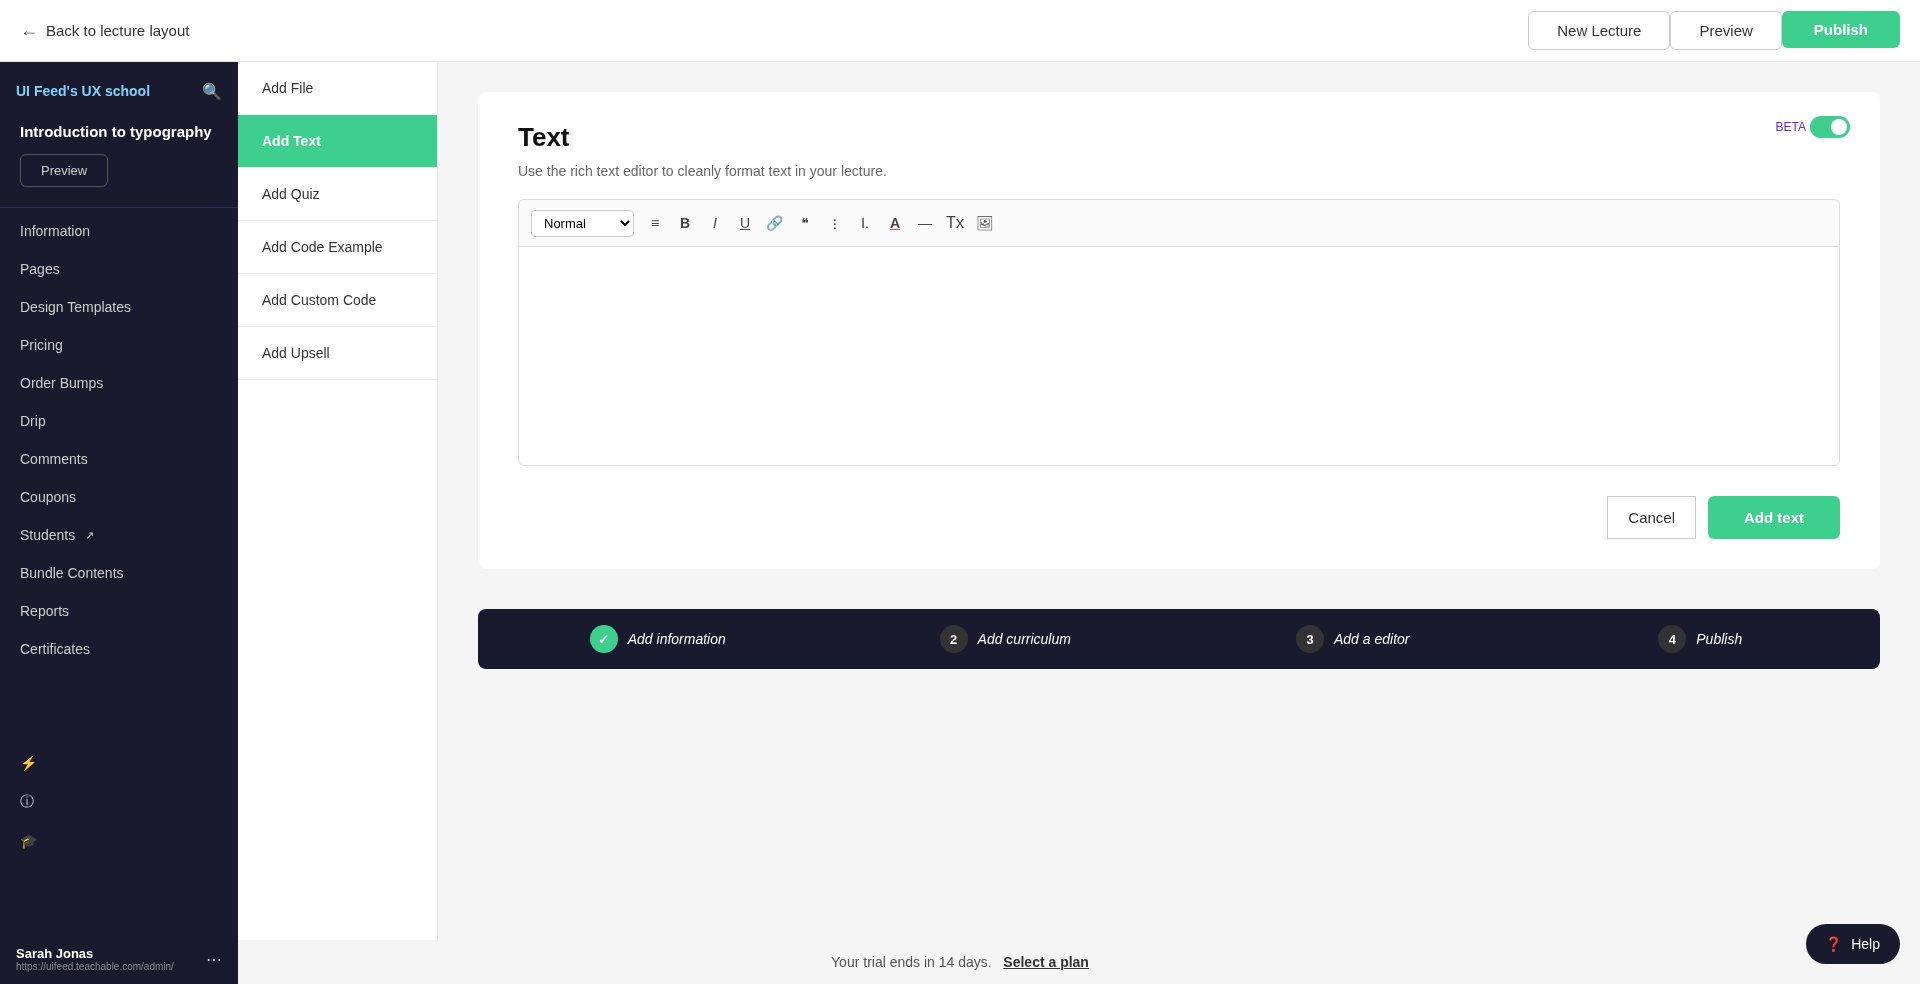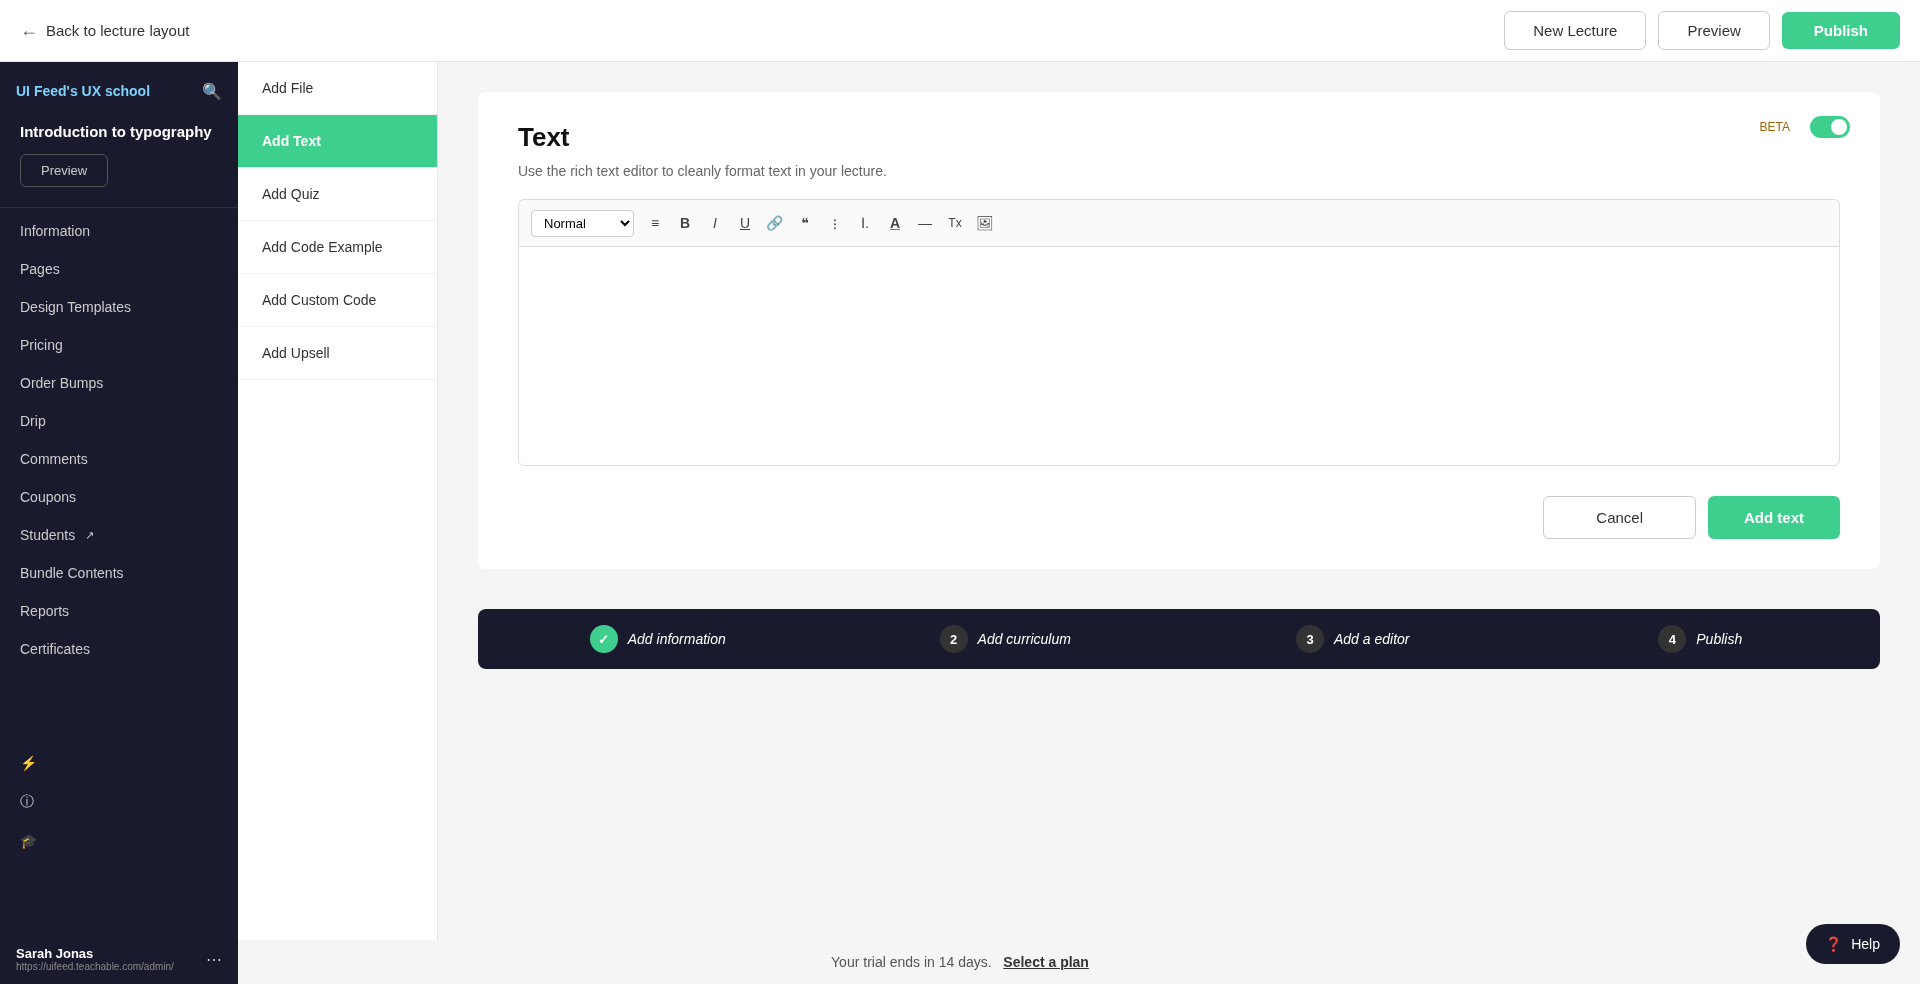--- a/index.html
+++ b/index.html
@@ -25,22 +25,22 @@
       font-size: 15px;
       cursor: pointer;
       flex: 1;
     }
     .topbar-back-arrow {
       font-size: 18px;
       color: #555;
     }
     .topbar-actions {
       display: flex;
-      align-items: center;
-      gap: 12px;
+      align-items: flex-start;
+      gap: 0;
     }
     .btn-outline {
       padding: 10px 28px;
       border: 1px solid #ccc;
       background: #fff;
       border-radius: 6px;
       font-size: 15px;
       cursor: pointer;
       color: #333;
     }
@@ -182,23 +182,23 @@
       font-size: 14px;
       color: #666;
       margin-bottom: 20px;
     }
     .beta-toggle {
       position: absolute;
       top: 24px;
       right: 30px;
       display: flex;
       align-items: center;
-      gap: 20px;
+      gap: 4px;
       font-size: 12px;
-      color: #a16207;
+      color: #6d28d9;
     }
     .toggle-switch {
       width: 40px;
       height: 22px;
       background: #3ecf8e;
       border-radius: 11px;
       position: relative;
       cursor: pointer;
     }
     .toggle-switch::after {
@@ -256,24 +256,24 @@
     }
 
     
     .card-actions {
       display: flex;
       justify-content: flex-end;
       gap: 12px;
       margin-top: 30px;
     }
     .btn-cancel {
-      padding: 12px 52px;
+      padding: 12px 20px;
       border: 1px solid #ccc;
       background: #fff;
-      border-radius: 6px;
+      border-radius: 0;
       font-size: 15px;
       cursor: pointer;
       color: #333;
     }
     .btn-add-text {
       padding: 12px 36px;
       background: #3ecf8e;
       border: none;
       border-radius: 6px;
       font-size: 15px;
@@ -457,21 +457,21 @@
         <button class="toolbar-btn" title="Align">≡</button>
         <button class="toolbar-btn" title="Bold" style="font-weight:700;">B</button>
         <button class="toolbar-btn" title="Italic" style="font-style:italic;">I</button>
         <button class="toolbar-btn" title="Underline" style="text-decoration:underline;">U</button>
         <button class="toolbar-btn" title="Link">🔗</button>
         <button class="toolbar-btn" title="Quote">❝</button>
         <button class="toolbar-btn" title="Bullet list">⁝</button>
         <button class="toolbar-btn" title="Numbered list">Ⅰ.</button>
         <button class="toolbar-btn" title="Font color" style="font-weight:700;text-decoration:underline;text-decoration-color:#e44;">A</button>
         <button class="toolbar-btn" title="Horizontal rule">—</button>
-        <button class="toolbar-btn" title="Code" style="font-size:12px;">Tx</button>
+        <button class="toolbar-btn" title="Code" style="font-size:16px;">Tx</button>
         <button class="toolbar-btn" title="Image">🖼</button>
       </div>
 
       <div class="editor-body" contenteditable="true" style="">
       </div>
 
       <div class="card-actions">
         <button class="btn-cancel">Cancel</button>
         <button class="btn-add-text">Add text</button>
       </div>

